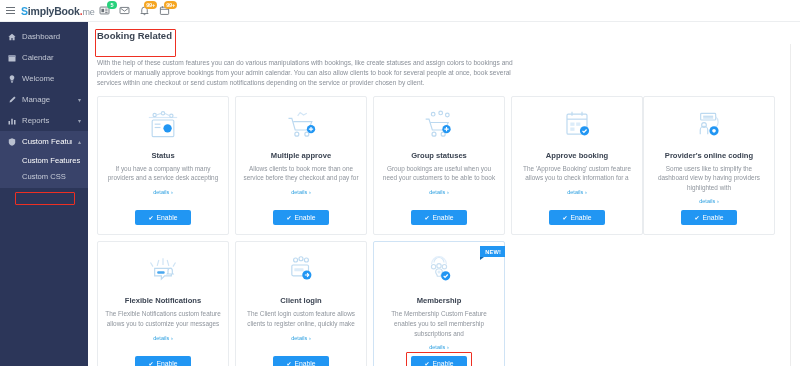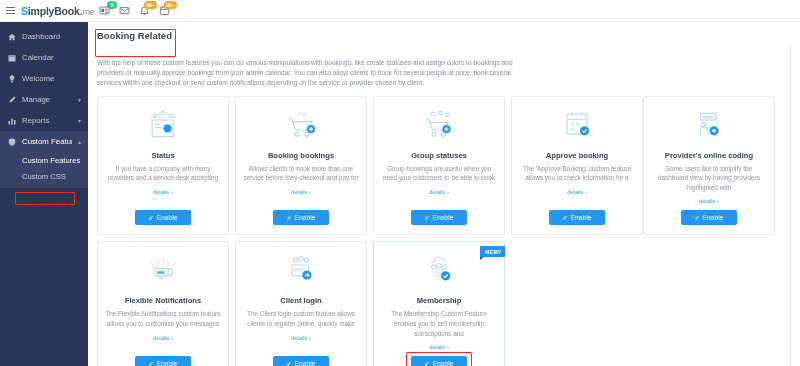--- a/index.html
+++ b/index.html
@@ -292,21 +292,21 @@
             <div class="card-ico">
               <svg width="40" height="34" viewBox="0 0 48 40" fill="none" stroke="#bcd9f0" stroke-width="1.4">
                 <path d="M9 12h4l4 14h16l4-10H15"></path>
                 <circle cx="19" cy="31" r="2.4"></circle>
                   <circle cx="31" cy="31" r="2.4"></circle>
                 <circle cx="36" cy="25" r="5" fill="#2196f3" stroke="none"></circle>
                 <path d="M36 22.4v5.2M33.4 25h5.2" stroke="#fff" stroke-width="1.4"></path>
                 <path d="M20 9l3-4 4 3 4-2" stroke="#d3e6f6"></path>
               </svg>
             </div>
-            <div class="card-title">Booking bookings</div>
+            <div class="card-title">Multiple approve</div>
             <div class="card-desc">Allows clients to book more than one service before they checkout and pay for</div>
             <div class="card-details"><span>details</span> <span>›</span></div>
             <button class="btn-enable">
                 <span class="chk">✔</span>
                 <span>Enable</span>
               </button>
           </div>
 
           <div class="card">
             <div class="card-ico">

